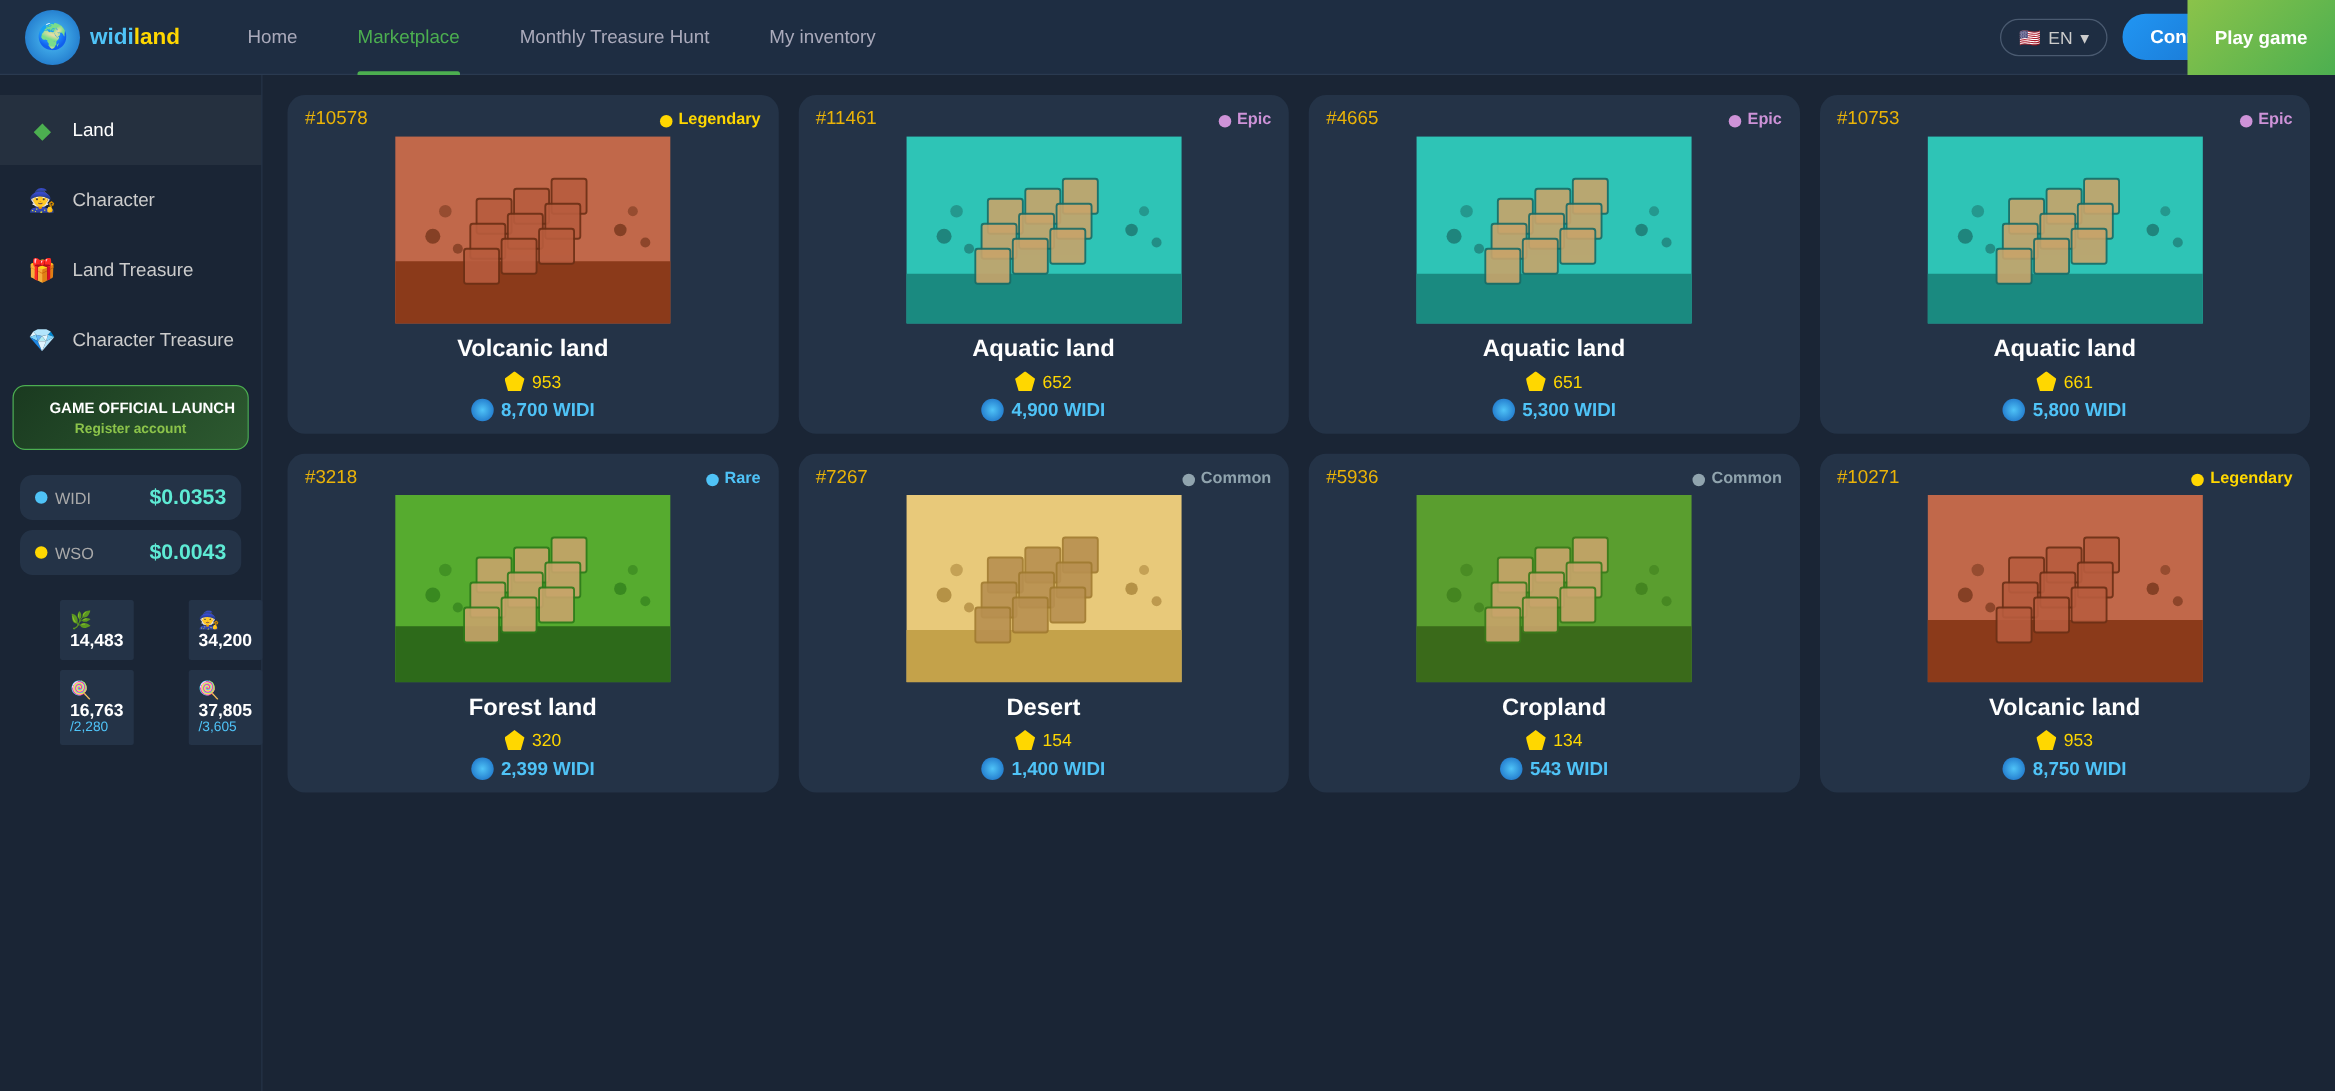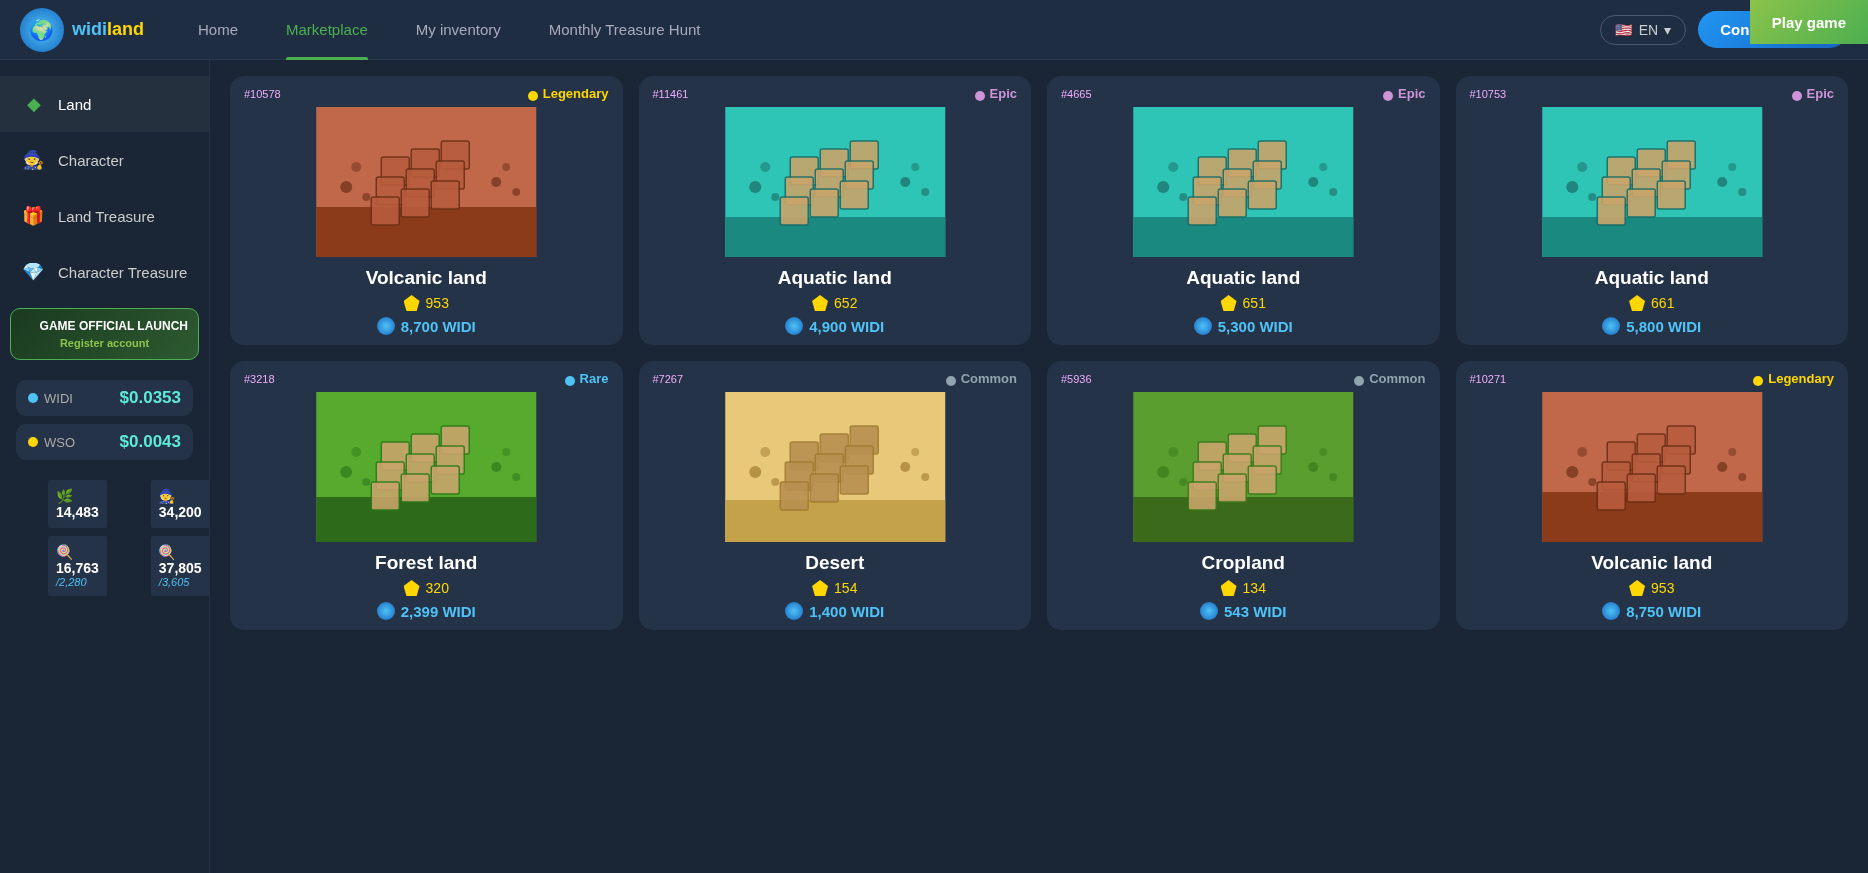--- a/index.html
+++ b/index.html
@@ -105,21 +105,21 @@
       cursor: pointer;
     }
     .play-game-btn {
       background: linear-gradient(135deg, #8bc34a, #4caf50);
       color: #fff;
       border: none;
       padding: 10px 22px;
       font-size: 15px;
       font-weight: 600;
       cursor: pointer;
-      height: 44px;
+      height: 60px;
       position: absolute;
       right: 0;
       top: 0;
     }
 
     
     .layout {
       display: flex;
       margin-top: 60px;
     }
@@ -196,21 +196,21 @@
     .token-box {
       background: #243347;
       border-radius: 2px;
       padding: 8px;
       text-align: left;
       font-size: 12px;
       color: #aaa;
       margin-left: 36px;
     }
     .token-box .amt { font-size: 14px; color: #fff; font-weight: 600; }
-    .token-box .sub { color: #4fc3f7; font-size: 11px; font-style: italic; }
+    .token-box .sub { color: #4fc3f7; font-size: 11px; }
 
     
     .game-banner {
       margin: 8px 10px;
       background: linear-gradient(135deg, #1a3a20, #2d5a30);
       border-radius: 10px;
       padding: 10px;
       border: 1px solid #4caf50;
       cursor: pointer;
       text-align: center;
@@ -243,22 +243,22 @@
       transition: transform 0.2s;
     }
 
     .card-header {
       display: flex;
       justify-content: space-between;
       align-items: center;
       padding: 10px 14px 6px;
     }
     .card-id {
-      font-size: 11px;
-      color: #f0abfc;
+      font-size: 15px;
+      color: #eab308;
     }
     .badge {
       display: flex;
       align-items: flex-end;
       gap: 5px;
       font-size: 13px;
       font-weight: 600;
     }
     .badge-dot {
       width: 10px;
@@ -330,22 +330,22 @@
   <div class="logo">
     <div class="logo-icon">🌍</div>
     <span class="logo-text">
       <span>widi</span><span style="color:#ffd700">land</span>
     </span>
   </div>
 
   <nav class="nav">
     <a class="nav-item">Home</a>
     <a class="nav-item active">Marketplace</a>
+    <a class="nav-item">Monthly Treasure Hunt</a>
     <a class="nav-item">My inventory</a>
-    <a class="nav-item">Monthly Treasure Hunt</a>
   </nav>
 
   <div class="header-right">
     <button class="lang-btn">
       <span>🇺🇸</span>
       <span>EN</span>
       <span>▾</span>
     </button>
     <button class="connect-wallet-btn">Connect wallet</button>
     <button class="play-game-btn">Play game</button>

